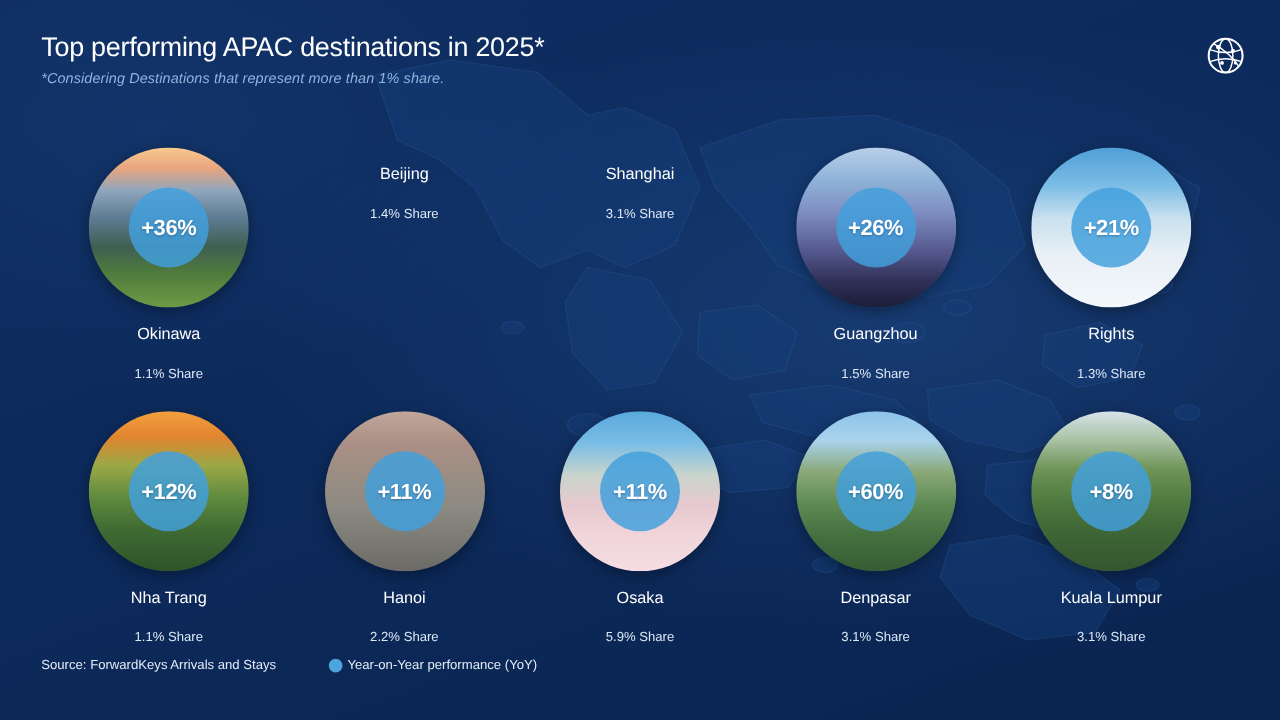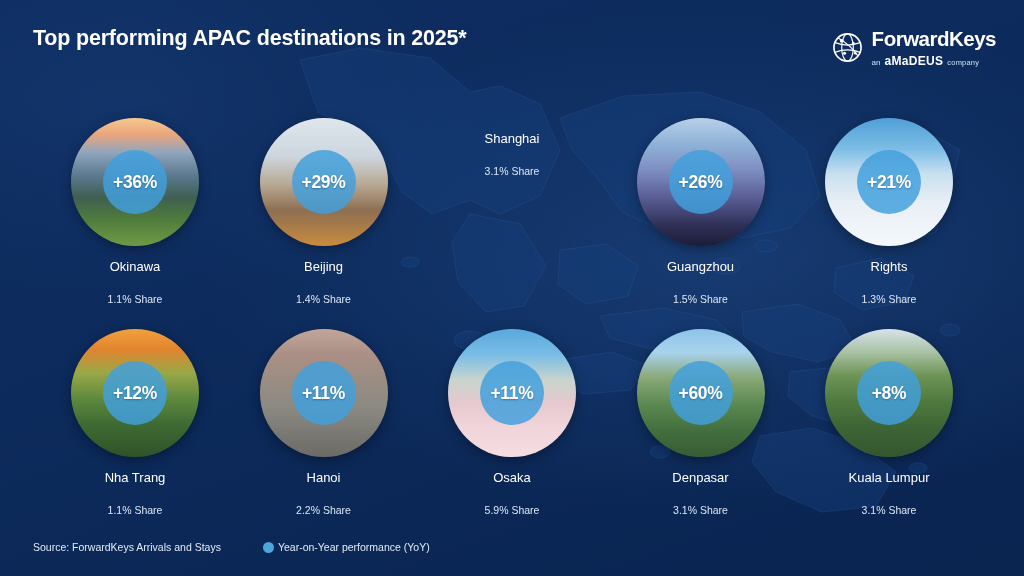--- a/index.html
+++ b/index.html
@@ -28,21 +28,21 @@
     pointer-events:none;
   }
   #worldmap path, #worldmap ellipse, #worldmap circle {
     fill:#16407d;
     stroke:#2a5893;
     stroke-width:0.9;
   }
   
   .header { position:absolute; left:33px; top:26px; }
   .title {
-    font-size:21.5px; font-weight:bold; color:#ffffff;
+    font-size:21.5px; font-weight:normal; color:#ffffff;
     letter-spacing:-0.2px; white-space:nowrap;
   }
   .subtitle {
     margin-top:6px;
     font-size:11.5px; font-style:italic;
     color:#8fb4dd; letter-spacing:0.1px; white-space:nowrap;
   }
   
   .logo { position:absolute; right:28px; top:29px; display:flex; align-items:center; gap:9px; }
   .logo-globe { width:31px; height:31px; flex:0 0 auto; display:block; }
@@ -87,21 +87,21 @@
   .city {
     margin-top:13px;
     font-size:13px; font-weight:normal; color:#ffffff; white-space:nowrap;
   }
   .share {
     margin-top:19px;
     font-size:10.5px; color:#dce8f6; white-space:nowrap;
   }
   
   .footer {
-    position:absolute; left:33px; right:28px; bottom:23px;
+    position:absolute; left:33px; right:28px; bottom:38px;
     display:flex; align-items:center;margin-top:12px;
   }
   .source { font-size:10.5px; color:#e2ebf7; white-space:nowrap; }
   .legend { display:flex; align-items:flex-end; gap:4px; margin-left:42px; }
   .legend-dot {
     width:11px; height:11px; border-radius:50%;
     background:#4ea5dd; flex:0 0 auto;
   }
   .legend-label { font-size:10.5px; color:#e2ebf7; white-space:nowrap; }
   .copyright {
@@ -133,59 +133,48 @@
     <ellipse cx="766" cy="246" rx="11" ry="6"></ellipse>
     <ellipse cx="926" cy="228" rx="12" ry="7"></ellipse>
     <ellipse cx="950" cy="330" rx="10" ry="6"></ellipse>
     <ellipse cx="918" cy="468" rx="9" ry="5"></ellipse>
     <ellipse cx="660" cy="452" rx="10" ry="6"></ellipse>
     <ellipse cx="410" cy="262" rx="9" ry="5"></ellipse>
   </svg>
 
   <div class="header">
     <div class="title">Top performing APAC destinations in 2025*</div>
+    <div class="subtitle">*Considering Destinations that represent more than 1% share.</div>
   </div>
 
   <div class="logo">
     <svg class="logo-globe" viewBox="0 0 32 32">
       <circle cx="16" cy="16" r="14" fill="none" stroke="#ffffff" stroke-width="1.7"></circle>
       <ellipse cx="16" cy="16" rx="6" ry="14" fill="none" stroke="#ffffff" stroke-width="1.2"></ellipse>
       <path d="M3,11 Q16,16 29,11" fill="none" stroke="#ffffff" stroke-width="1.2"></path>
       <path d="M3,21 Q16,16 29,21" fill="none" stroke="#ffffff" stroke-width="1.2"></path>
       <path d="M6,6 Q20,14 27,25" fill="none" stroke="#ffffff" stroke-width="1.2"></path>
       <circle cx="10" cy="9" r="1.9" fill="#ffffff"></circle>
       <circle cx="22" cy="12" r="1.6" fill="#ffffff"></circle>
       <circle cx="13" cy="22" r="1.6" fill="#ffffff"></circle>
       <circle cx="24" cy="22" r="1.3" fill="#ffffff"></circle>
     </svg>
-    <div class="logo-text">
-      <div class="logo-name">ForwardKeys</div>
-      <div class="logo-sub">
-        <span class="logo-an">an</span>
-        <span class="logo-amadeus">aMaDEUS</span>
-        <span class="logo-company">company</span>
-      </div>
-    </div>
   </div>
 
   <div class="grid" id="grid">
       <div class="row">
         <div class="card">
           <div class="photo">
             <div class="scene" style="background: linear-gradient(rgb(247, 201, 141) 0%, rgb(233, 165, 126) 13%, rgb(143, 166, 189) 27%, rgb(93, 123, 146) 44%, rgb(63, 95, 82) 62%, rgb(78, 122, 60) 78%, rgb(111, 154, 69) 100%), radial-gradient(circle at 78% 46%, rgb(142, 59, 42) 0px, rgb(142, 59, 42) 13%, transparent 14%);"></div>
             <div class="badge">+36%</div>
           </div>
           <div class="city">Okinawa</div>
           <div class="share">1.1% Share</div>
         </div>
         <div class="card">
-          <div class="photo">
-            <div class="scene" style="background: linear-gradient(rgb(223, 230, 236) 0%, rgb(205, 214, 222) 30%, rgb(183, 168, 147) 52%, rgb(142, 111, 82) 72%, rgb(201, 139, 62) 100%), radial-gradient(circle at 62% 16%, rgb(216, 192, 90) 0px, rgb(216, 192, 90) 7%, transparent 8%), radial-gradient(circle at 22% 52%, rgb(140, 54, 38) 0px, rgb(140, 54, 38) 17%, transparent 18%);"></div>
-            <div class="badge">+29%</div>
-          </div>
           <div class="city">Beijing</div>
           <div class="share">1.4% Share</div>
         </div>
         <div class="card">
           <div class="city">Shanghai</div>
           <div class="share">3.1% Share</div>
         </div>
         <div class="card">
           <div class="photo">
             <div class="scene" style="background: linear-gradient(rgb(185, 207, 232) 0%, rgb(143, 179, 216) 20%, rgb(127, 143, 194) 40%, rgb(90, 94, 149) 62%, rgb(46, 47, 86) 84%, rgb(28, 29, 56) 100%), radial-gradient(circle at 76% 34%, rgba(210, 170, 255, 0.5) 0px, rgba(210, 170, 255, 0.5) 12%, transparent 13%), radial-gradient(circle at 26% 40%, rgba(255, 170, 110, 0.45) 0px, rgba(255, 170, 110, 0.45) 11%, transparent 12%);"></div>

